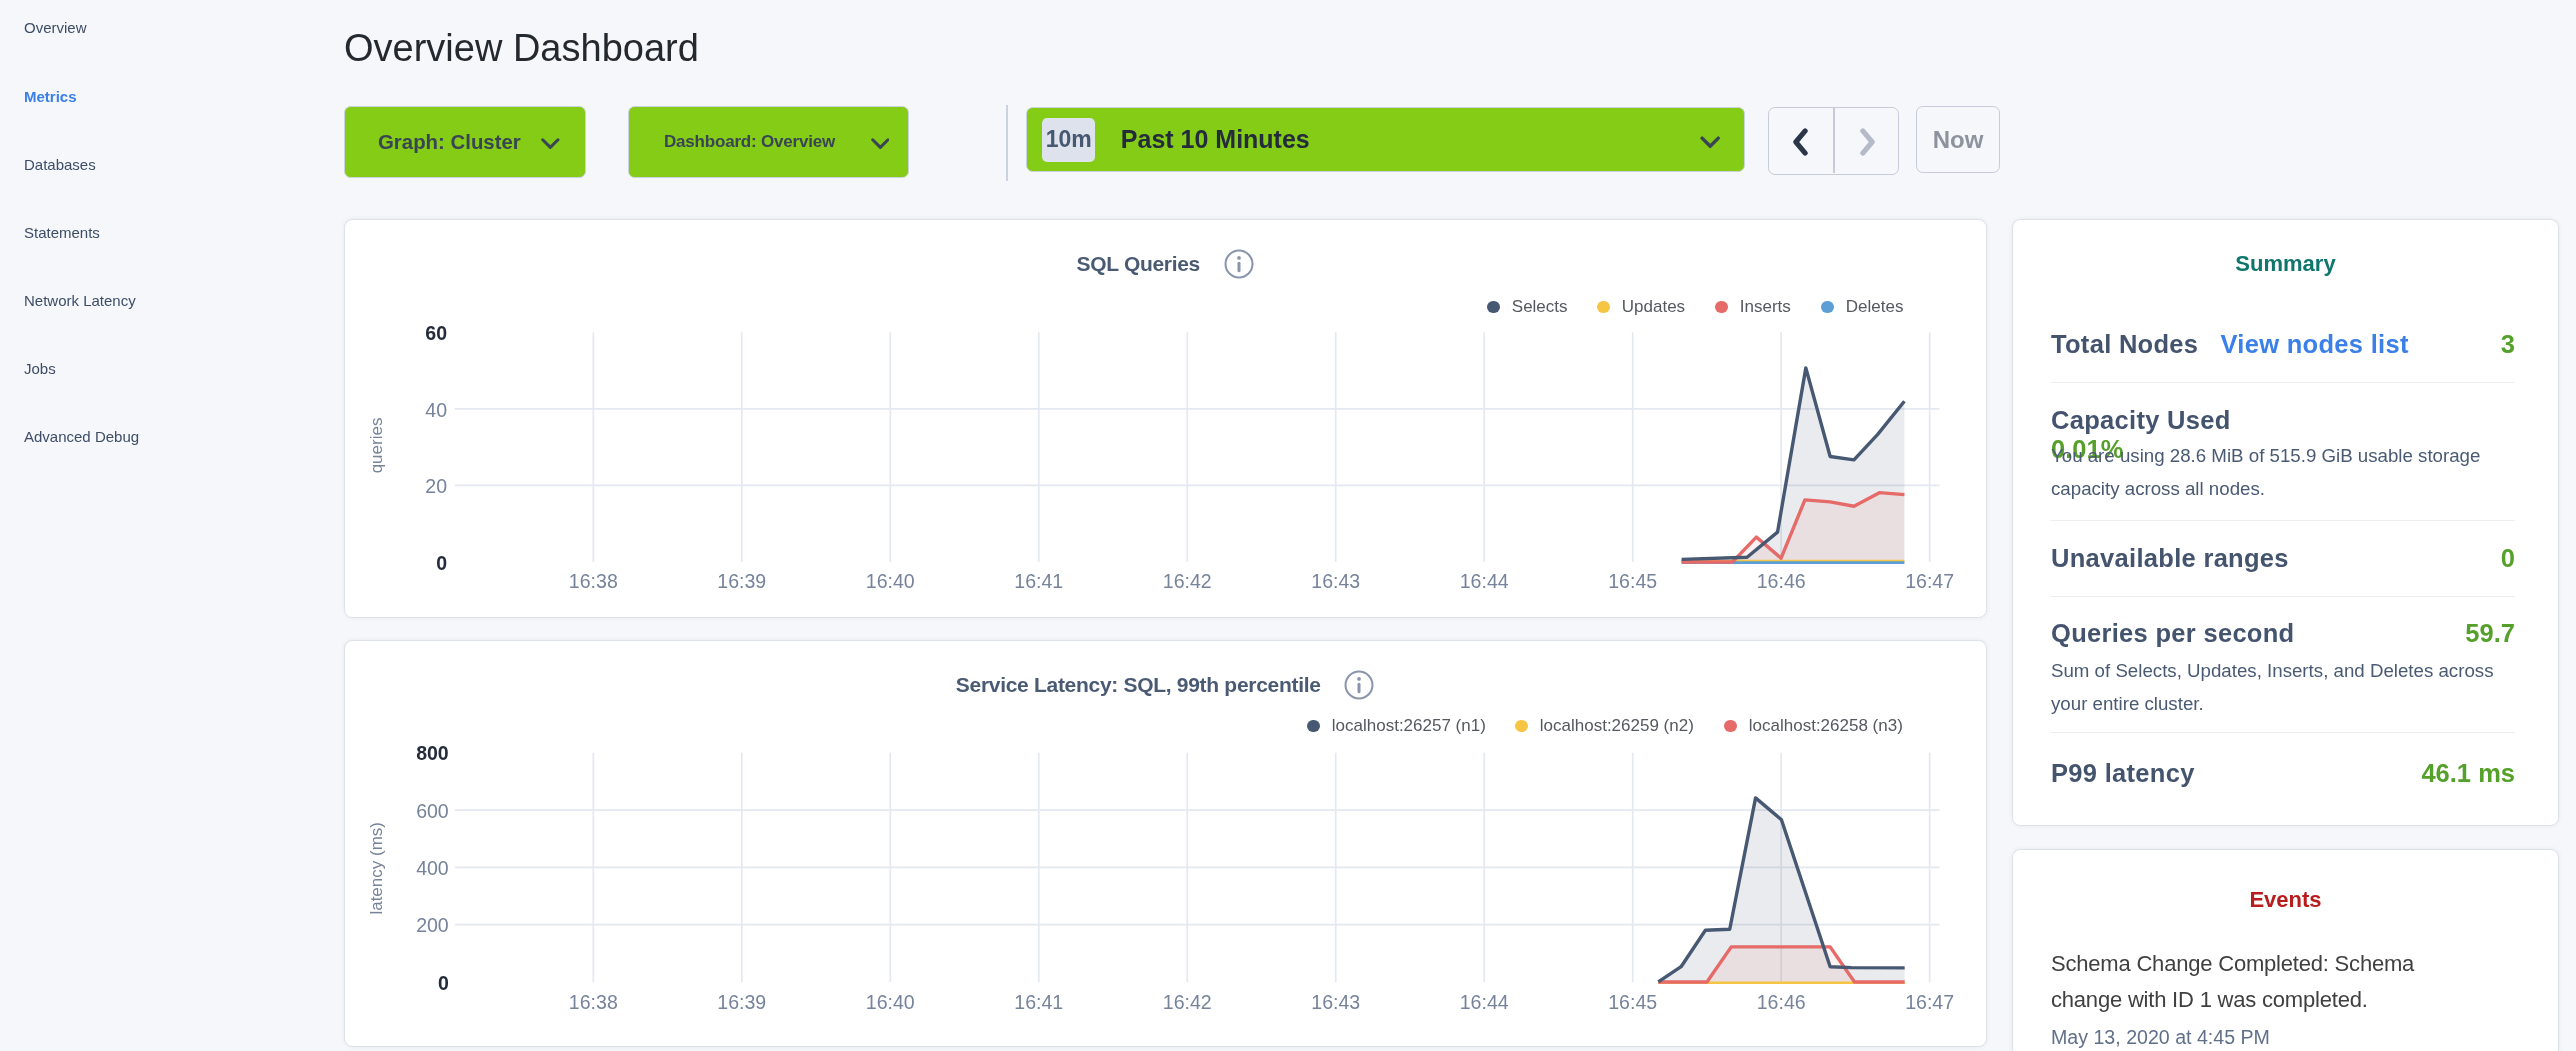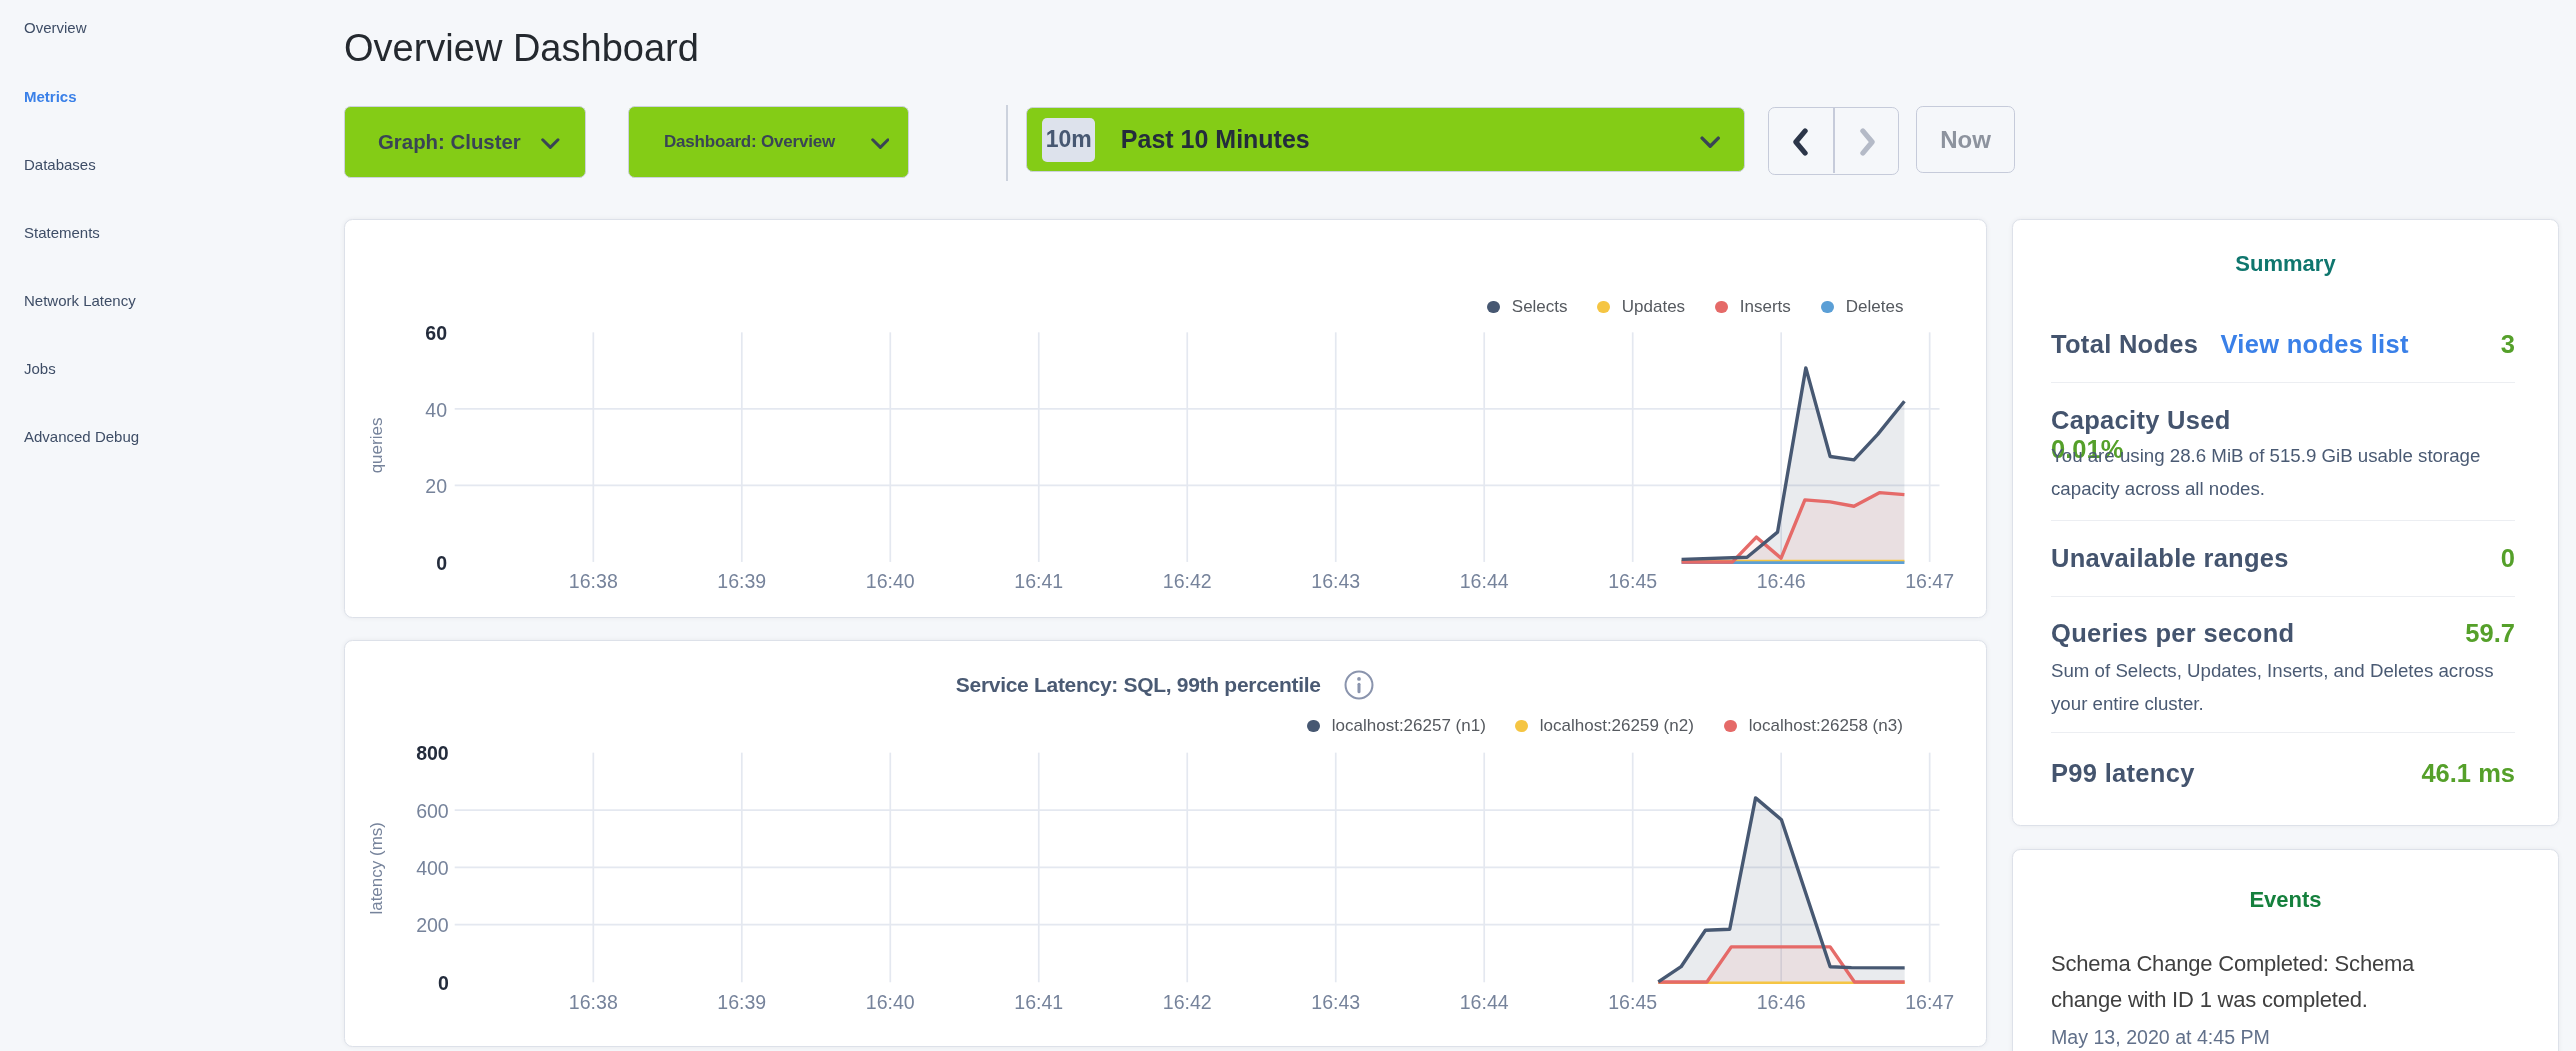--- a/index.html
+++ b/index.html
@@ -66,25 +66,32 @@
 
   <div class="btn" style="left:1768px; top:107px; width:131px; height:68px; background:transparent; border-color:#c6cbda;">
     <div style="position:absolute; left:64px; top:0; width:1.7px; height:65px; background:#c6cbda;"></div>
     <svg style="position:absolute; left:23px; top:20.4px;" width="17" height="28" viewBox="0 0 20 33">
       <path d="M15.5 3.5 L4.5 16.5 L15.5 29.5" fill="none" stroke="#2c3649" stroke-width="6" stroke-linecap="round" stroke-linejoin="round"></path>
     </svg>
     <svg style="position:absolute; left:90px; top:20.4px;" width="17" height="28" viewBox="0 0 20 33">
       <path d="M4.5 3.5 L15.5 16.5 L4.5 29.5" fill="none" stroke="#b4bac7" stroke-width="6" stroke-linecap="round" stroke-linejoin="round"></path>
     </svg>
   </div>
-  <div class="btn" style="left:1916px; top:106px; width:99px; height:67px; justify-content:center; background:transparent; border-color:#c6cbda;">
+  <div class="btn" style="left:1916px; top:106px; width:84px; height:67px; justify-content:center; background:transparent; border-color:#c6cbda;">
     <span style="font-size:24px; color:#8d939e;">Now</span>
   </div>
 
   <div class="card" style="left:344px; top:219px; width:1643px; height:399px;">
+    <div class="ctitle" style="top:28px;"><span style="vertical-align:middle;">SQL Queries</span>
+      <svg style="vertical-align:middle; margin-left:17px;" width="32" height="32" viewBox="0 0 38 38">
+        <circle cx="19" cy="19" r="16" fill="none" stroke="#8a94ad" stroke-width="2.4"></circle>
+        <circle cx="19" cy="11.8" r="2.2" fill="#8a94ad"></circle>
+        <rect x="17.2" y="16.2" width="3.6" height="12.5" rx="1.8" fill="#8a94ad"></rect>
+      </svg>
+    </div>
     <div class="legend-item" style="left:1142px; top:77px;"><span class="dot" style="background:#475872;"></span>Selects</div>
     <div class="legend-item" style="left:1252px; top:77px;"><span class="dot" style="background:#f5c543;"></span>Updates</div>
     <div class="legend-item" style="left:1370px; top:77px;"><span class="dot" style="background:#e56a68;"></span>Inserts</div>
     <div class="legend-item" style="left:1476px; top:77px;"><span class="dot" style="background:#5b9fd6;"></span>Deletes</div>
     <svg class="abs" style="left:0; top:0;" width="1643" height="399" viewBox="0 0 1932 469">
 
       <g stroke="#e4e8f0" stroke-width="2">
         <line x1="292" y1="132" x2="292" y2="402"></line>
         <line x1="466.6" y1="132" x2="466.6" y2="402"></line>
         <line x1="641.2" y1="132" x2="641.2" y2="402"></line>
@@ -209,16 +216,16 @@
     <span class="sval">59.7</span>
   </div>
   <div class="sbody" style="top:654px;">Sum of Selects, Updates, Inserts, and Deletes across<br>your entire cluster.</div>
   <div class="sdiv" style="top:732px;"></div>
   <div class="srow" style="top:759px;">
     <span class="slabel">P99 latency</span>
     <span class="sval">46.1 ms</span>
   </div>
 
   <div class="card" style="left:2012px; top:849px; width:547px; height:255px;"></div>
-  <div class="abs" style="left:2012px; width:547px; text-align:center; top:887px; font-size:22px; font-weight:bold; color:#15803d;">Events</div>
+  <div class="abs" style="left:2012px; width:547px; text-align:center; top:887px; font-size:22px; font-weight:bold; color:#b91c1c;">Events</div>
   <div class="abs" style="left:2051px; top:946px; width:510px; font-size:22px; line-height:36px; color:#404040; white-space:nowrap; letter-spacing:-0.2px;">Schema Change Completed: Schema<br>change with ID 1 was completed.</div>
   <div class="abs" style="left:2051px; top:1026px; font-size:19.6px; color:#61708a;">May 13, 2020 at 4:45 PM</div>
 
 
 </body></html>

